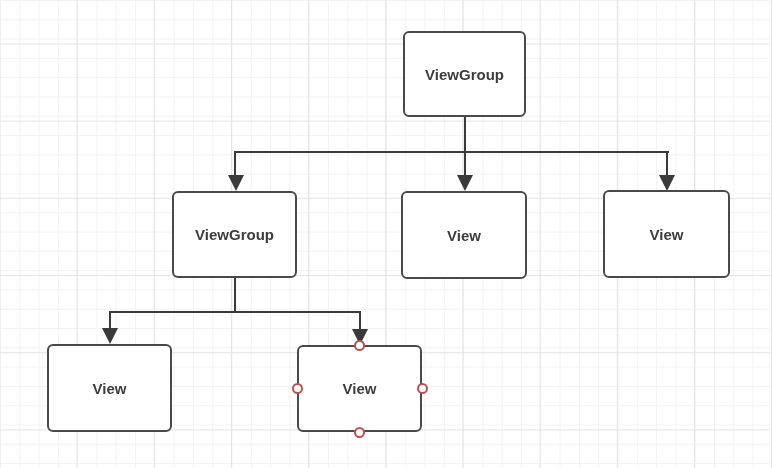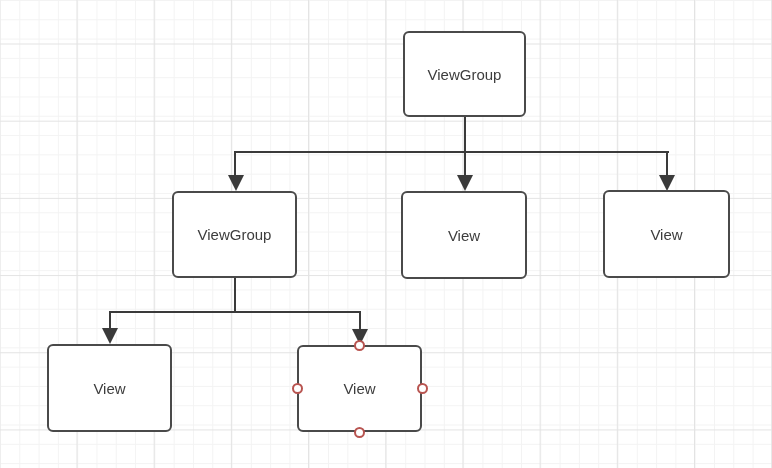--- a/index.html
+++ b/index.html
@@ -9,20 +9,21 @@
     width:772px;height:468px;
     background-color:#ffffff;
     background-image:
       linear-gradient(to right,#e3e3e3 1px,transparent 1px),
       linear-gradient(to bottom,#e3e3e3 1px,transparent 1px),
       linear-gradient(to right,#f3f3f3 1px,transparent 1px),
       linear-gradient(to bottom,#f3f3f3 1px,transparent 1px);
     background-size:77.2px 77.2px,77.2px 77.2px,19.3px 19.3px,19.3px 19.3px;
     background-position:76.5px 0,0 43.5px,0 0,0 0;
     overflow:hidden;
+    font-weight:bold;
   }
   .node{
     position:absolute;
     box-sizing:border-box;
     background:#ffffff;
     border:2px solid #4a4a4a;
     border-radius:6px;
     display:flex;align-items:center;justify-content:center;
     font-size:15px;color:#3d3d3d;
     cursor:move;

